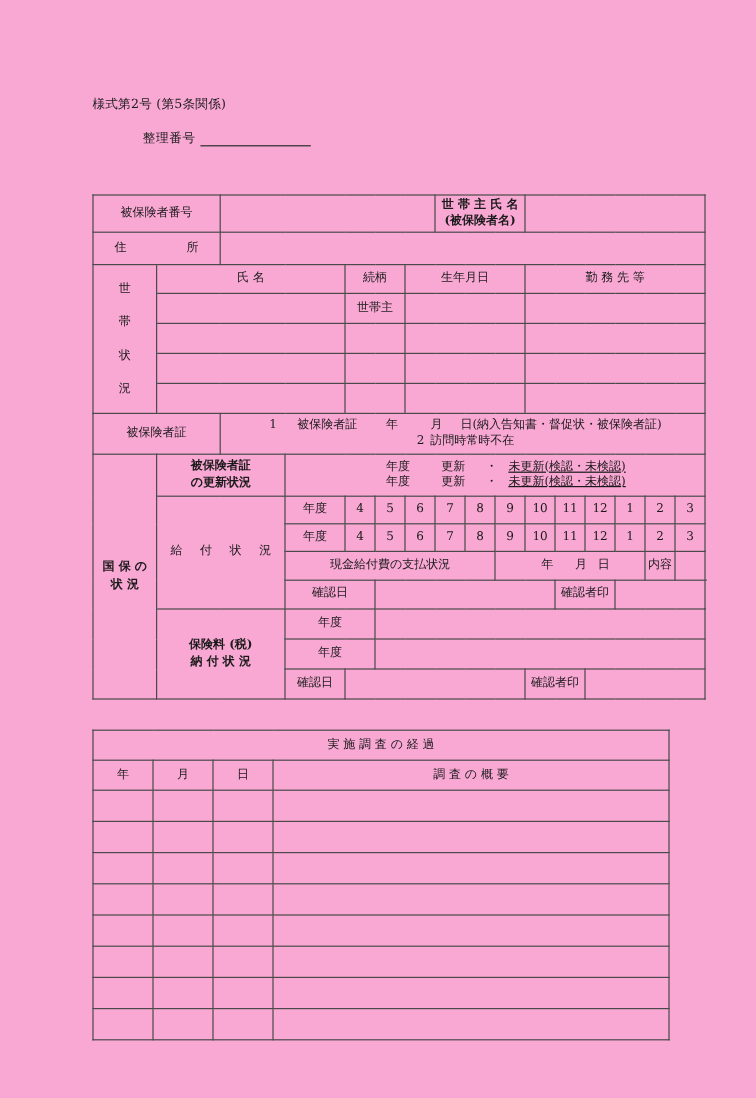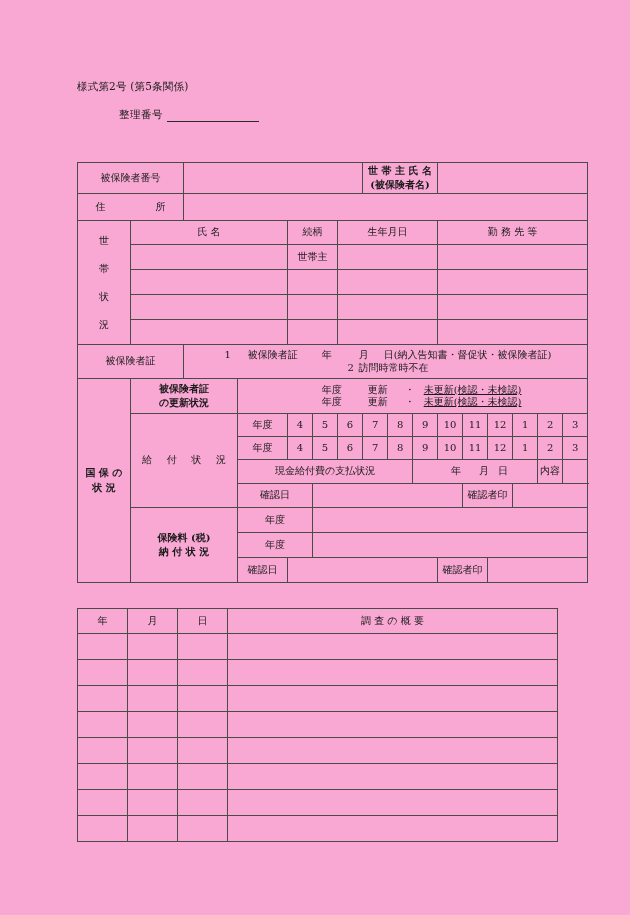--- a/index.html
+++ b/index.html
@@ -330,20 +330,23 @@
 
   <table class="grid" style="left:77px; top:608px; width:480px;">
     <colgroup>
       <col style="width:50px">
       <col style="width:50px">
       <col style="width:50px">
       <col style="width:330px">
     </colgroup>
 
     <tbody>
+        <tr>
+      <td colspan="4" style="height:24px;">実 施 調 査 の 経 過</td>
+    </tr>
 
     <tr>
       <td style="height:24px;">年</td>
       <td>月</td>
       <td>日</td>
       <td>調 査 の 概 要</td>
     </tr>
 
     <tr>
       <td style="height:25px;"></td>

